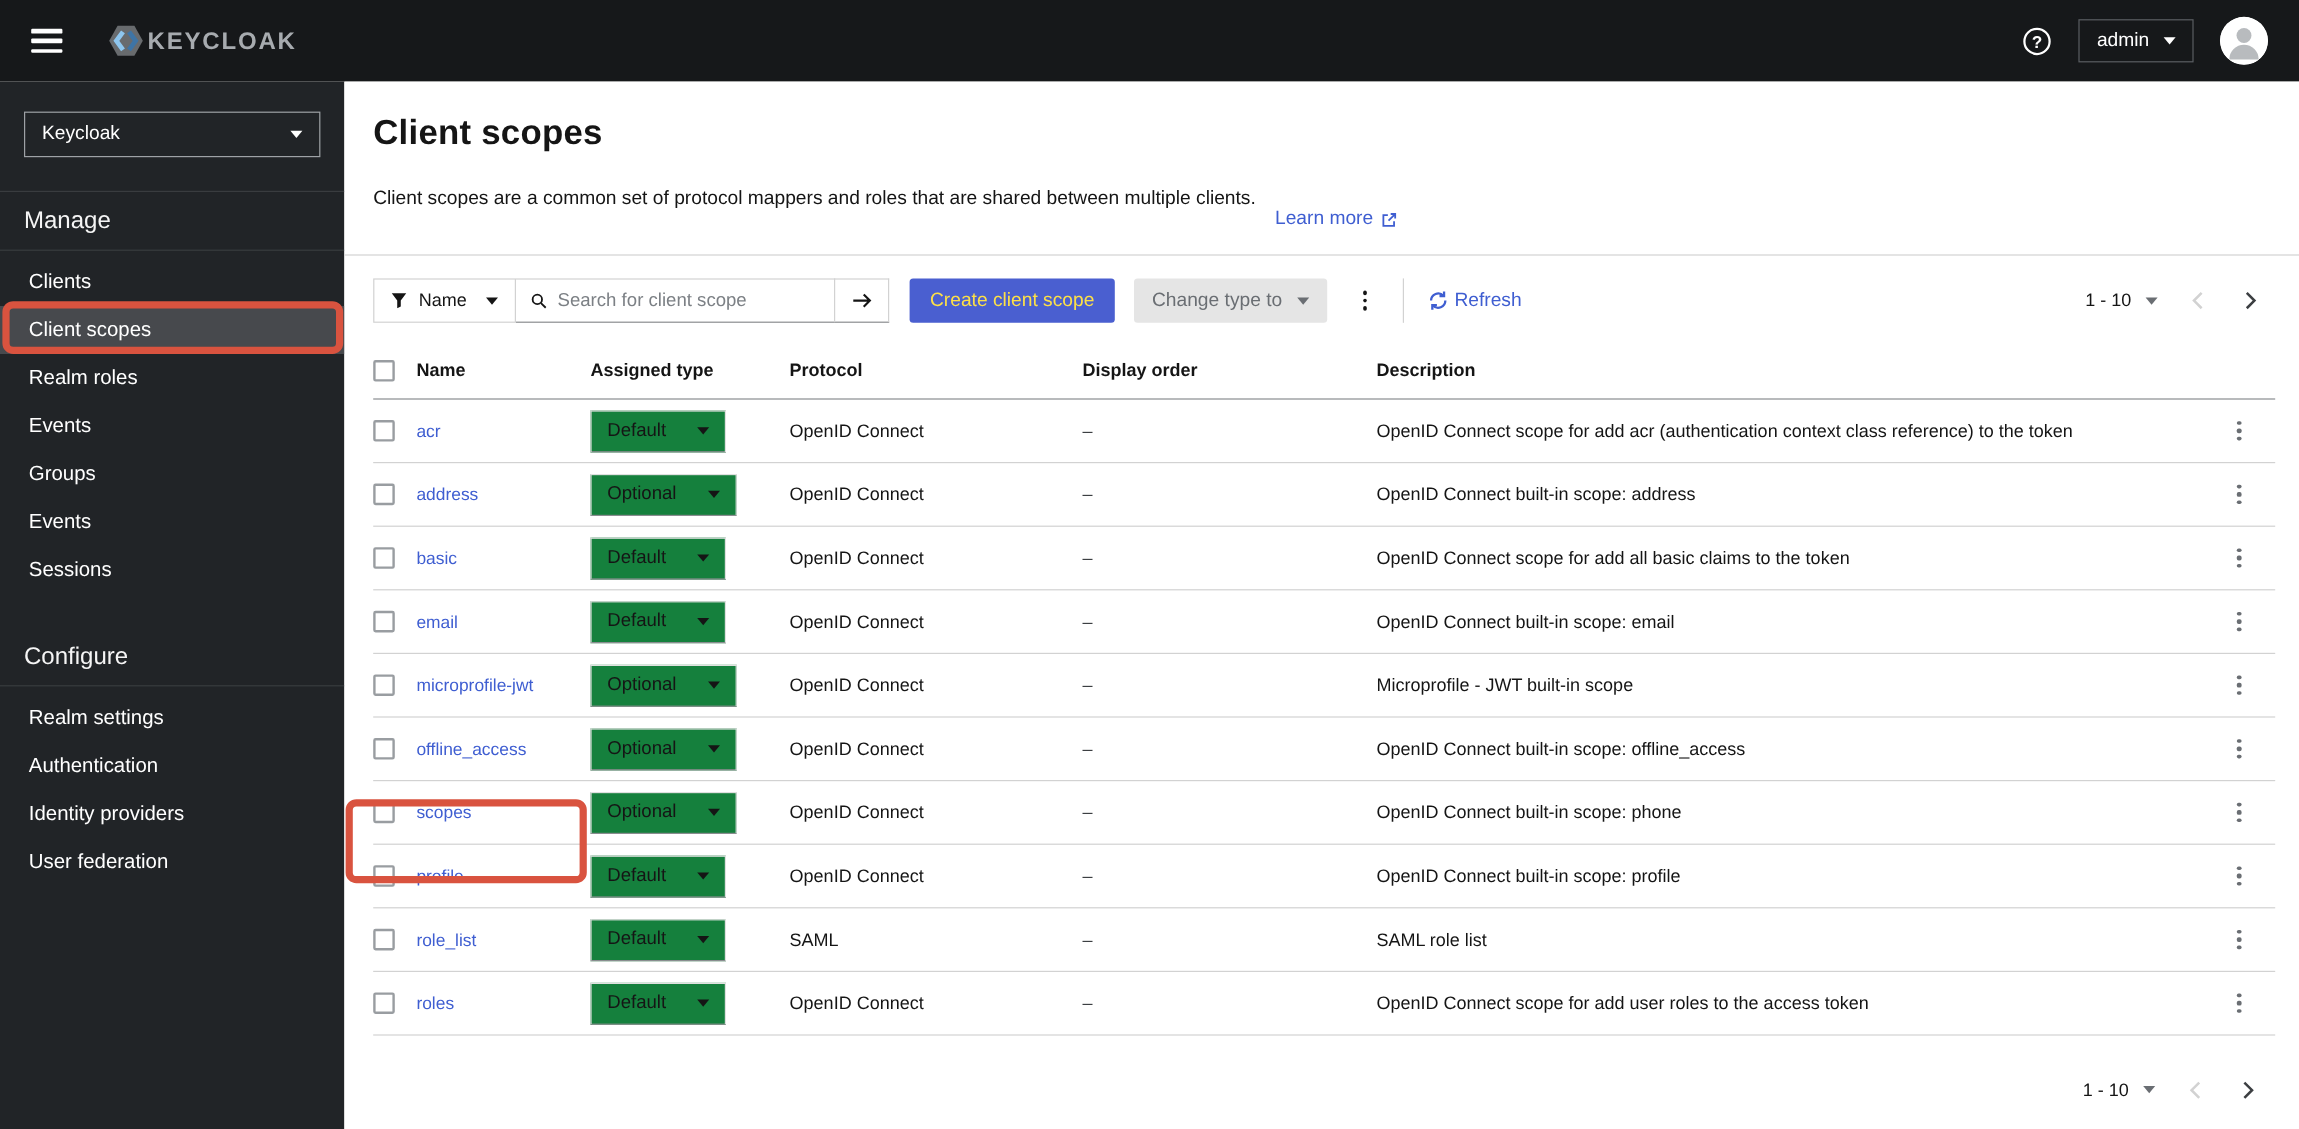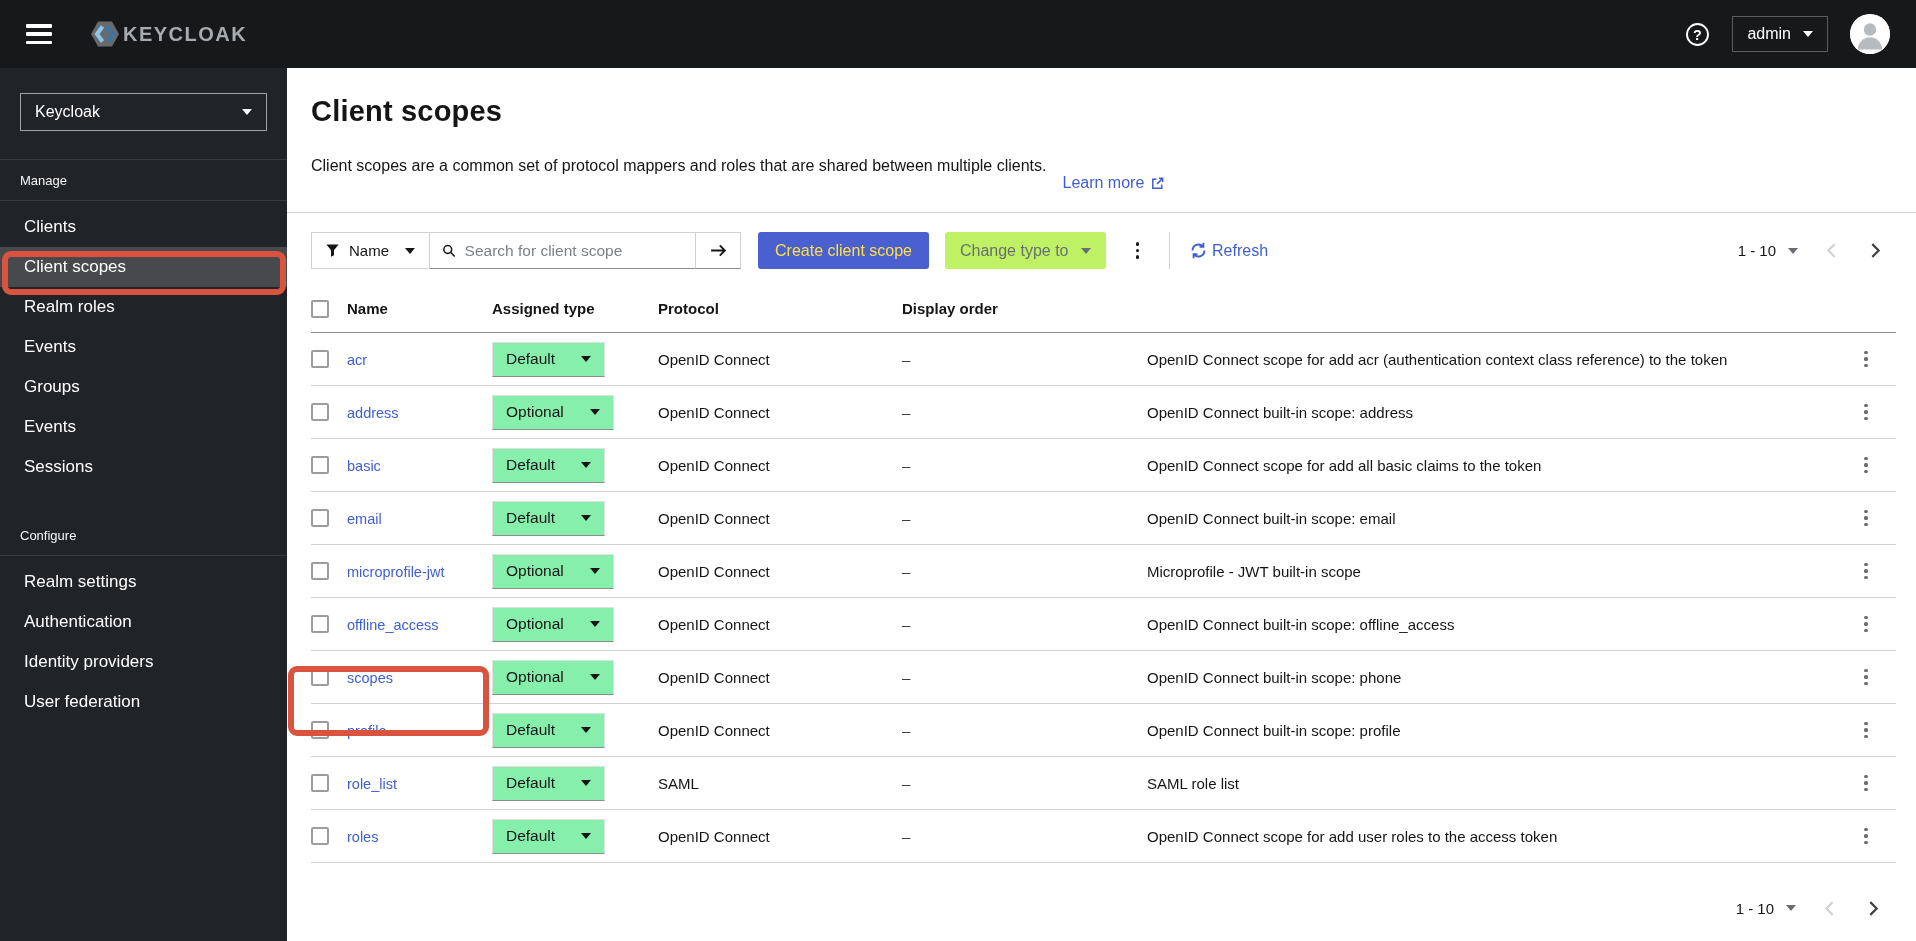--- a/index.html
+++ b/index.html
@@ -32,21 +32,21 @@
   .shell { display:flex; height:873px; }
   .sidebar {
     width:287px; background:var(--c-sidebar,#212427); color:#f0f0f0;
     display:flex; flex-direction:column; flex-shrink:0;
   }
   .realm-block { padding:25px 20px 28px; border-bottom:1px solid #393c3f; }
   .realm-selector {
     border:1px solid #9ea2a6; height:38px; display:flex; align-items:center;
     justify-content:space-between; padding:0 14px; font-size:16px; color:#fff; cursor:pointer;
   }
-  .nav-section-title { padding:13px 20px 12px; font-size:13px; color:#f5f5f5; }
+  .nav-section-title { padding:13px 20px 12px; font-size:20px; color:#f5f5f5; }
   .nav-divider { border-bottom:1px solid #393c3f; }
   .nav-list { list-style:none; padding:6px 0 0; }
   .nav-item { padding:0 24px; height:40px; line-height:40px; font-size:17px; color:#fff; cursor:pointer; }
   .nav-item.selected { background:var(--c-sidebar-selected,#47494d); }
   .nav-section + .nav-section { margin-top:28px; }
 
   
   .content { flex:1; background:#fff; display:flex; flex-direction:column; }
   .page-header { padding:27px 24px 20px; border-bottom:1px solid #d2d2d2; }
   .page-title { font-size:29px; font-weight:700; letter-spacing:0.2px; }
@@ -70,21 +70,21 @@
   .search-box input::placeholder { color:#7c8085; }
   .arrow-btn {
     width:46px; border:1px solid #d2d2d2; border-left:1px solid #d2d2d2; border-bottom-color:#8a8d90;
     margin-left:-1px; background:#fff; display:flex; align-items:center; justify-content:center; cursor:pointer; color:#151515;
   }
   .btn-primary {
     margin-left:17px; height:37px; padding:0 17px; background:var(--c-accent,#4a5fd0);
     color:#fde047; font-size:16px; border:none; border-radius:3px; cursor:pointer; font-family:inherit;
   }
   .btn-secondary {
-    margin-left:16px; height:37px; padding:0 15px; background:#bef264; color:#6a6e73;
+    margin-left:16px; height:37px; padding:0 15px; background:#e5e5e5; color:#6a6e73;
     font-size:16px; border:none; border-radius:3px; display:flex; align-items:center; gap:12px; cursor:pointer; font-family:inherit;
   }
   .kebab { display:flex; flex-direction:column; gap:3px; align-items:center; padding:8px 16px; cursor:pointer; }
   .kebab i { width:3.5px; height:3.5px; border-radius:50%; background:#151515; }
   .kebab.row-kebab i { background:#6a6e73; width:3.2px; height:3.2px; }
   .toolbar-sep { width:1px; height:37px; background:#d2d2d2; margin:0 20px 0 14px; }
   .refresh { display:flex; align-items:center; gap:5px; font-size:16px; }
   .spacer { flex:1; }
   .pagination { display:flex; align-items:center; gap:10px; font-size:15px; color:#151515; }
   .pag-range { display:flex; align-items:center; gap:12px; padding:4px 6px; cursor:pointer; }
@@ -97,21 +97,21 @@
   .t-row {
     display:grid; grid-template-columns:36px 145px 166px 244px 245px 1fr 48px;
     align-items:center; border-bottom:1px solid #d2d2d2; min-height:53px;
   }
   .t-head { min-height:48px; border-bottom:1px solid #8a8d90; font-weight:700; font-size:15px; }
   .t-row .cell { padding-right:12px; font-size:15px; }
   .checkbox { width:18px; height:18px; border:2px solid #999da1; border-radius:2px; background:#fff; cursor:pointer; }
   .name-link { font-size:14.5px; }
   .assign-select {
     display:inline-flex; align-items:center; gap:26px; height:35px; padding:0 13px 0 13px;
-    border:1px solid #e0e0e0; border-bottom:1px solid #8a8d90; background:#86efac; font-size:15.5px; cursor:pointer;
+    border:1px solid #e0e0e0; border-bottom:1px solid #8a8d90; background:#15803d; font-size:15.5px; cursor:pointer;
   }
   .dash { color:#3c3f42; }
   .desc-cell { font-size:14.5px; color:#151515; white-space:nowrap; overflow:hidden; }
   .bottom-pagination { display:flex; justify-content:flex-end; padding:30px 26px 0; }
 
   
   .annotation { position:absolute; border:6px solid var(--c-annotation,#d9533f); border-radius:9px; pointer-events:none; z-index:50; }
   #anno-sidebar { left:2px; top:251px; width:284px; height:44px; }
   #anno-profile { left:288px; top:666px; width:201px; height:70px; }
 
@@ -278,20 +278,21 @@
 
     <div class="scopes-table">
       <div class="t-row t-head">
         <div class="cell">
             <div class="checkbox"></div>
           </div>
         <div class="cell">Name</div>
         <div class="cell">Assigned type</div>
         <div class="cell">Protocol</div>
         <div class="cell">Display order</div>
+        <div class="cell">Description</div>
         <div class="cell"></div>
       </div>
       <div id="table-body">
           <div class="t-row">
             <div class="cell">
               <div class="checkbox"></div>
             </div>
             <div class="cell"><a class="link name-link">acr</a></div>
             <div class="cell"><span class="assign-select">
                 <span>Default</span>

